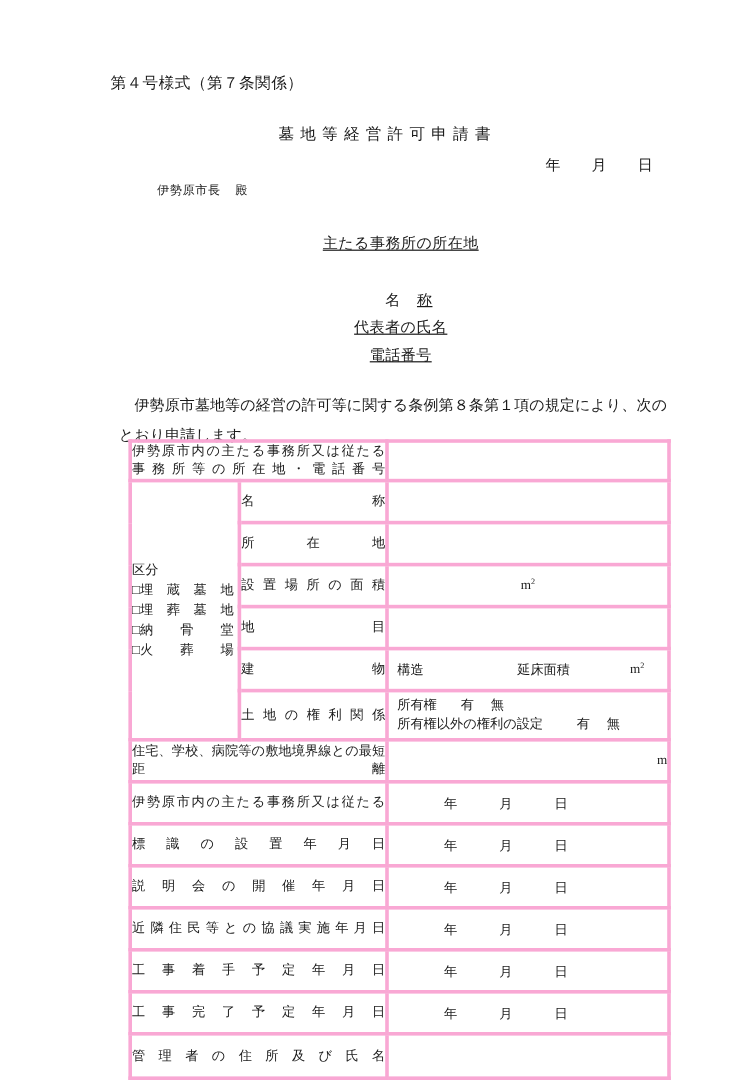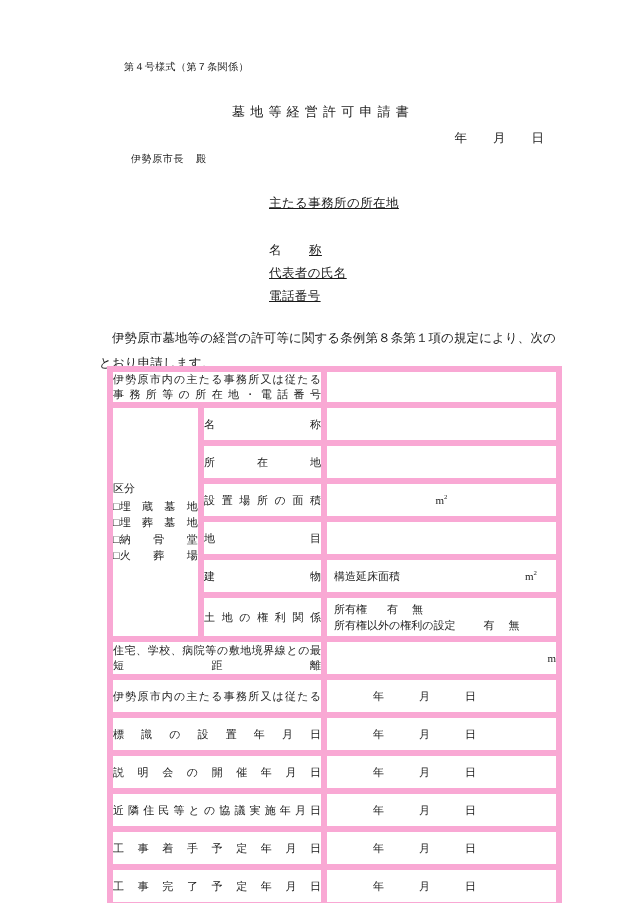--- a/index.html
+++ b/index.html
@@ -20,24 +20,23 @@
     position: absolute;
     inset: 0;
     padding: 0;
   }
 
   
   .form-no {
     position: absolute;
     left: 92px;
     top: 60px;
-    font-size: 10px;
+    font-size: 13px;
     letter-spacing: 0.4px;
     white-space: nowrap;
-    margin-left: 32px;
   }
 
   .doc-title {
     position: absolute;
     left: 0;
     right: 0;
     top: 103px;
     text-align: center;
     font-size: 13px;
     letter-spacing: 5.2px;
@@ -68,21 +67,21 @@
   .applicant {
     position: absolute;
     left: 269px;
     top: 192px;
     font-size: 12.5px;
     line-height: 23px;
     text-decoration: underline;
   }
   .applicant .office-loc { letter-spacing: 0.4px; }
   .applicant .rows { margin-top: 24px; }
-  .applicant .rows div { letter-spacing: 0.4px; }
+  .applicant .rows div { letter-spacing: 0.4px; text-align: center; }
   .applicant .name-row .n1 { display: inline-block; width: 40px; }
 
   
   .intro {
     position: absolute;
     left: 99px;
     top: 313px;
     width: 458px;
     font-size: 12.5px;
     line-height: 25px;
@@ -94,21 +93,21 @@
   .form-table {
     position: absolute;
     left: 107px;
     top: 366px;
     width: 449px;
     border-collapse: collapse;
     table-layout: fixed;
     font-size: 11px;
   }
   .form-table td {
-    border: 6px solid #f9a8d4;
+    border: 3px solid #f9a8d4;
     padding: 0;
     vertical-align: middle;
   }
 
   .lbl {
     padding: 0 5px;
     line-height: 15px;
   }
   
   .j {
@@ -143,21 +142,21 @@
     width: 78px;
     text-align: justify;
     text-align-last: justify;
   }
 
   .val-area { text-align: center; }
   .val-right { text-align: right; padding-right: 6px; }
 
   .bldg { display: flex; align-items: center; padding: 0 7px; justify-content: flex-end; }
   .bldg .b-struct { flex: 0 0 auto; }
-  .bldg .b-floor  { }
+  .bldg .b-floor  { margin-left: 78px; }
   .bldg .b-unit   { margin-left: auto; padding-right: 12px; }
 
   .kenri-lines { padding: 0 7px; line-height: 16px; }
   .kenri-lines .sp-a { display: inline-block; width: 20px; }
   .kenri-lines .sp-b { display: inline-block; width: 14px; }
   .kenri-lines .sp-c { display: inline-block; width: 28px; }
 
   .ymd { padding-left: 46px; }
   .ymd .s1 { display: inline-block; width: 46px; }
   .ymd .s2 { display: inline-block; width: 46px; }

